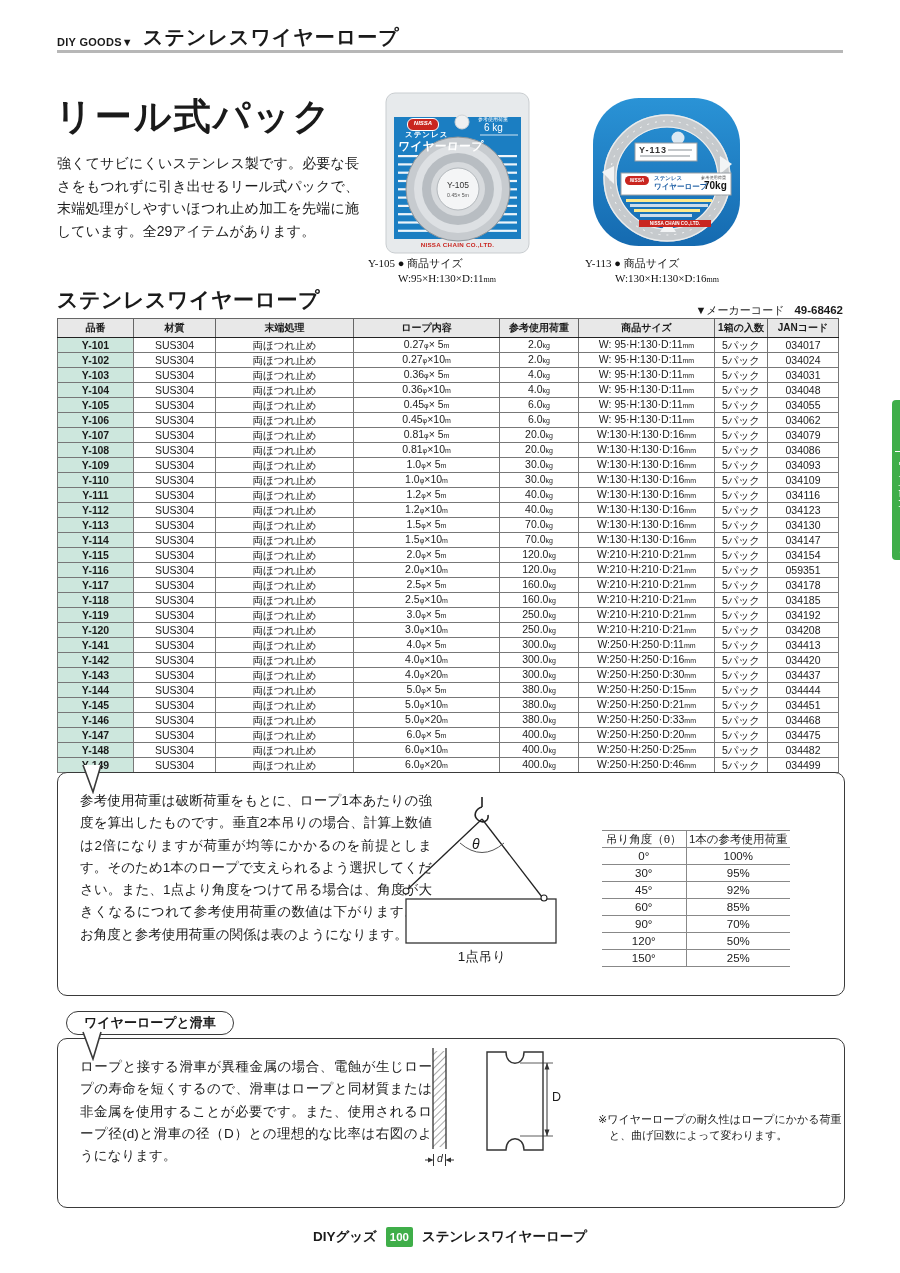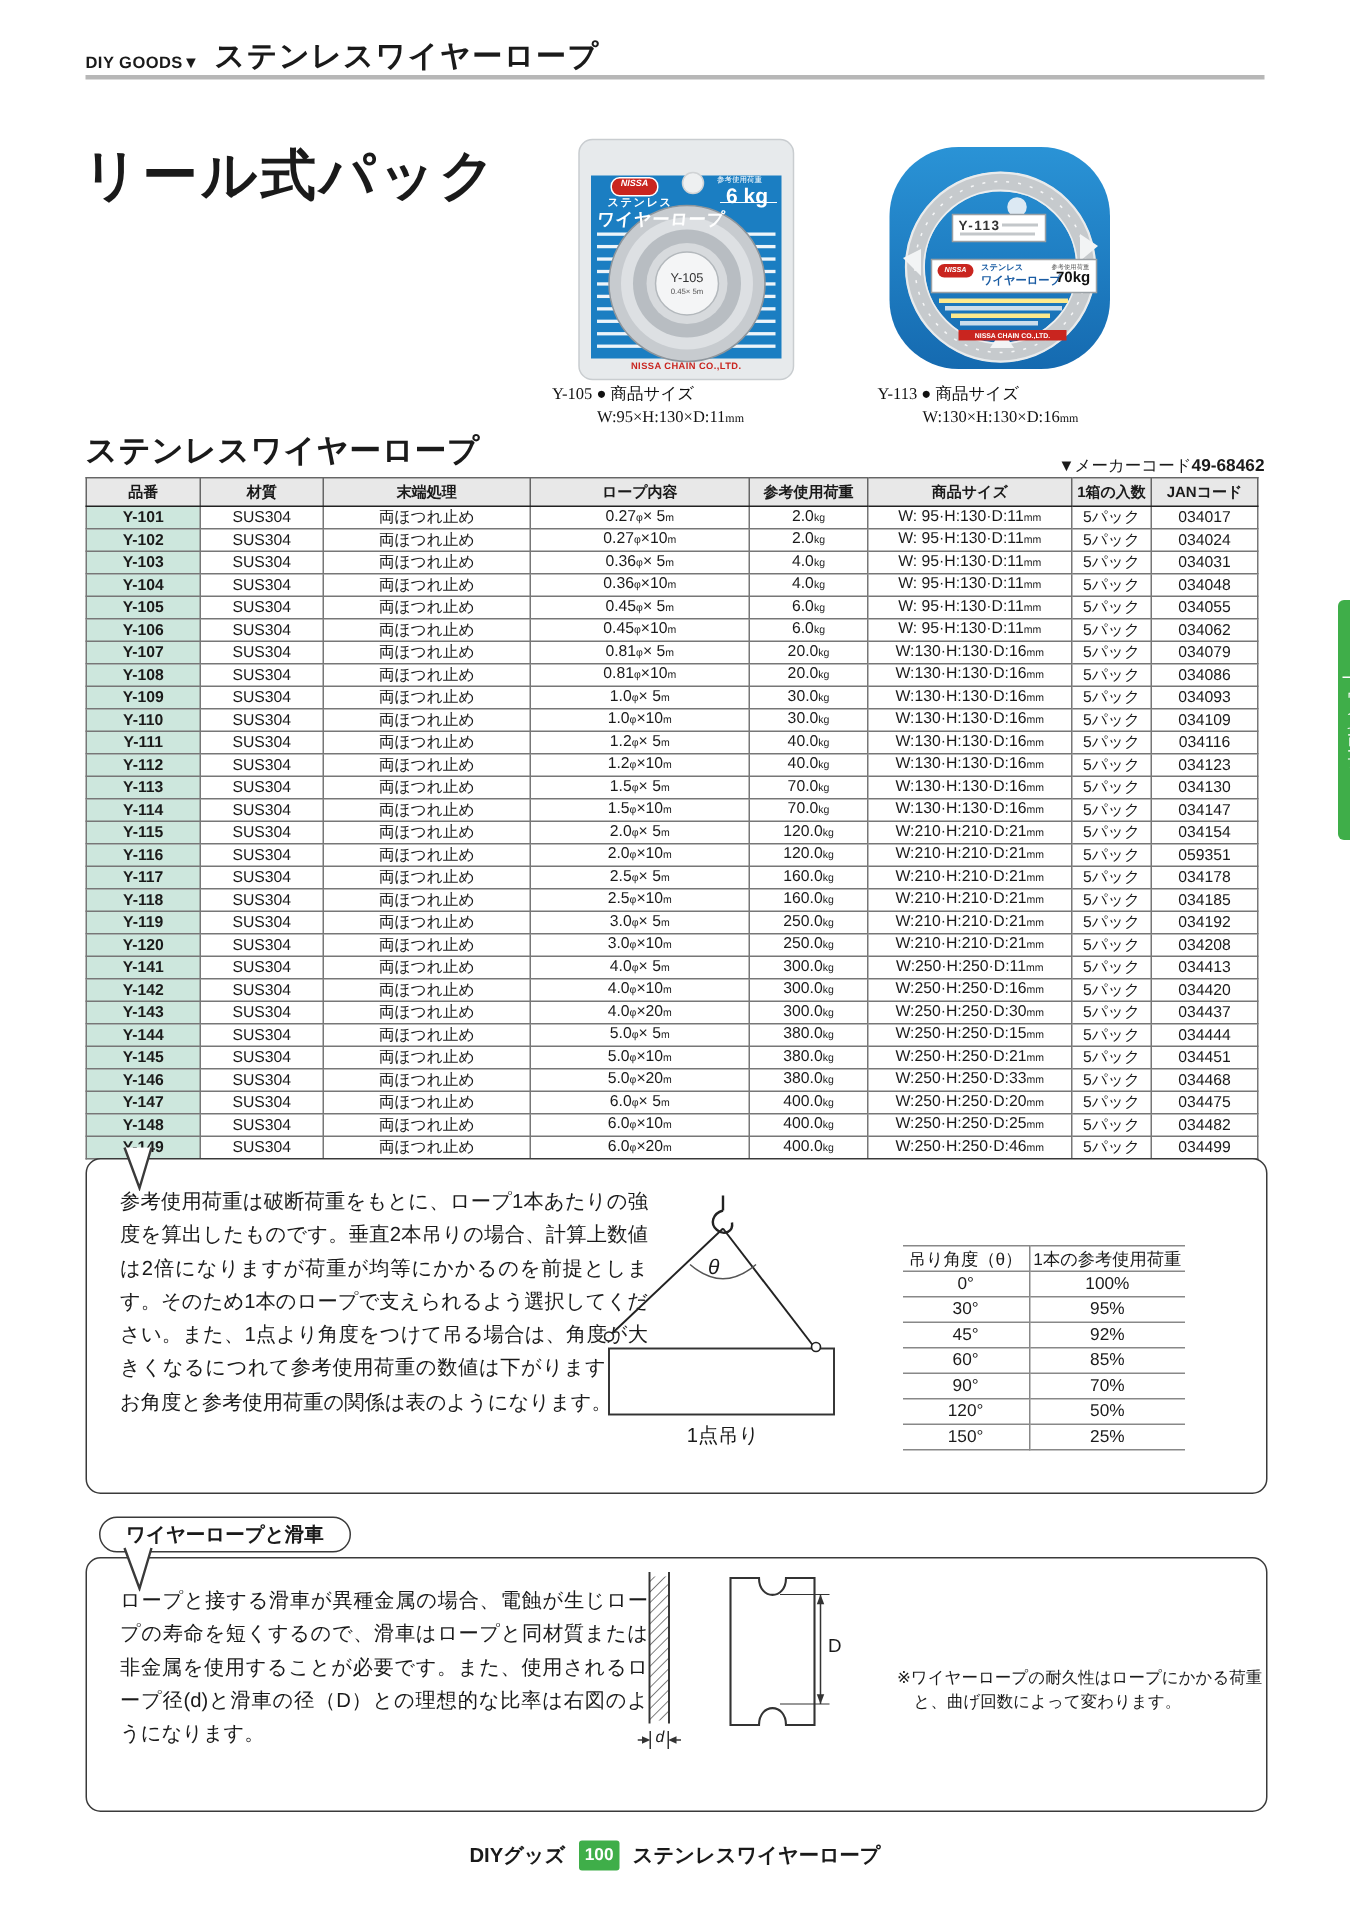--- a/index.html
+++ b/index.html
@@ -19,39 +19,39 @@
 
   
   .fig{position:absolute;}
   .fig .ov{position:absolute;white-space:nowrap;}
   .fig-cap{position:absolute;font-size:11px;line-height:15px;color:#111;font-family:Liberation Serif, serif;}
   .fig-cap .cap2{margin-left:30px;}
   .u2{font-size:8px;}
   .p1-brand{left:22px;top:26px;width:30px;height:11px;background:#c9251f;border:1px solid #fff;border-radius:6px;
             color:#fff;font-size:6px;font-style:italic;font-weight:bold;line-height:9px;text-align:center;}
   .p1-loadlabel{left:93px;top:24px;font-size:5px;color:#fff;}
-  .p1-load{left:99px;top:30px;font-size:14px;font-weight:bold;color:#fff;}
+  .p1-load{left:99px;top:30px;font-size:10px;font-weight:normal;color:#fff;}
   .p1-sub{left:20px;top:38px;font-size:7.5px;font-weight:bold;color:#fff;letter-spacing:1px;}
   .p1-name{left:13px;top:47px;font-size:11.5px;font-weight:bold;color:#fff;letter-spacing:0.5px;transform:skewX(-6deg);}
   .p1-reelcode{left:48px;top:88px;width:50px;text-align:center;font-size:8.5px;color:#333;}
   .p1-spec{left:48px;top:100px;width:50px;text-align:center;font-size:5.2px;color:#555;}
   .p1-company{left:9px;top:149px;width:127px;text-align:center;font-size:6.2px;font-weight:bold;color:#c9251f;letter-spacing:0.3px;}
   .p2-labelcode{left:51px;top:53px;font-size:9px;font-weight:bold;color:#333;letter-spacing:1px;}
   .p2-brand{left:37px;top:84px;width:24px;height:9px;background:#c9251f;border-radius:5px;color:#fff;
             font-size:4.8px;font-style:italic;font-weight:bold;line-height:9px;text-align:center;}
   .p2-material{left:66px;top:83px;font-size:5.5px;font-weight:bold;color:#1a5ca3;}
   .p2-name{left:66px;top:90px;font-size:7.5px;font-weight:bold;color:#1a5ca3;}
   .p2-loadlabel{left:113px;top:83px;font-size:4.2px;color:#555;}
   .p2-load{left:116px;top:88px;font-size:10px;font-weight:bold;color:#111;}
   .p2-company{left:51px;top:128.5px;width:72px;text-align:center;font-size:4.6px;font-weight:bold;color:#fff;}
 
   
   .tbl-title{position:absolute;left:57px;top:286px;font-size:21px;font-weight:bold;letter-spacing:0.5px;}
   .maker{position:absolute;left:593px;top:303px;width:250px;text-align:right;font-size:11px;}
-  .maker .mcode{font-weight:600;font-size:11.5px;}
+  .maker .mcode{font-weight:600;margin-left:10px;font-size:11.5px;}
   .ptable{position:absolute;left:57px;top:318px;width:781px;border-collapse:collapse;table-layout:fixed;
           border:1.5px solid #222;}
   .ptable th{background:#e8e8e8;border:1px solid #666;border-bottom:1.3px solid #222;height:18px;
              font-size:10px;font-weight:bold;padding:0;}
   .ptable td{border:1px solid #777;height:12px;line-height:12px;font-size:10.5px;text-align:center;padding:0;}
   .ptable td.c-code{background:#cde7dd;font-weight:bold;}
   .u{font-size:7px;}
 
   
   .note-box{position:absolute;left:57px;width:786px;background:#fff;border:1.5px solid #3a3a3a;border-radius:10px;z-index:1;}
@@ -92,20 +92,21 @@
 
 <div class="page">
 
   <div class="hdr">
     <span class="hdr-cat">DIY GOODS▼</span>
     <span class="hdr-title">ステンレスワイヤーロープ</span>
   </div>
   <div class="hdr-rule"></div>
 
   <div class="intro-title">リール式パック</div>
+  <div class="intro-body">強くてサビにくいステンレス製です。必要な長さをもつれずに引き出せるリール式パックで、末端処理がしやすいほつれ止め加工を先端に施しています。全29アイテムがあります。</div>
 
   <div class="fig" style="left:385px;top:92px;width:145px;height:162px">
     <svg width="145" height="162" viewBox="0 0 145 162">
       <rect x="1" y="1" width="143" height="160" rx="9" fill="#e7eaec" stroke="#c9cdd0"></rect>
       <rect x="9" y="25" width="127" height="122" fill="#1b7ec2"></rect>
       <g fill="#ffffff" opacity="0.92">
         <rect x="13" y="63" width="119" height="2.2"></rect>
           <rect x="13" y="71.3" width="119" height="2.2"></rect>
         <rect x="13" y="79.6" width="119" height="2.2"></rect>
           <rect x="13" y="87.9" width="119" height="2.2"></rect>

